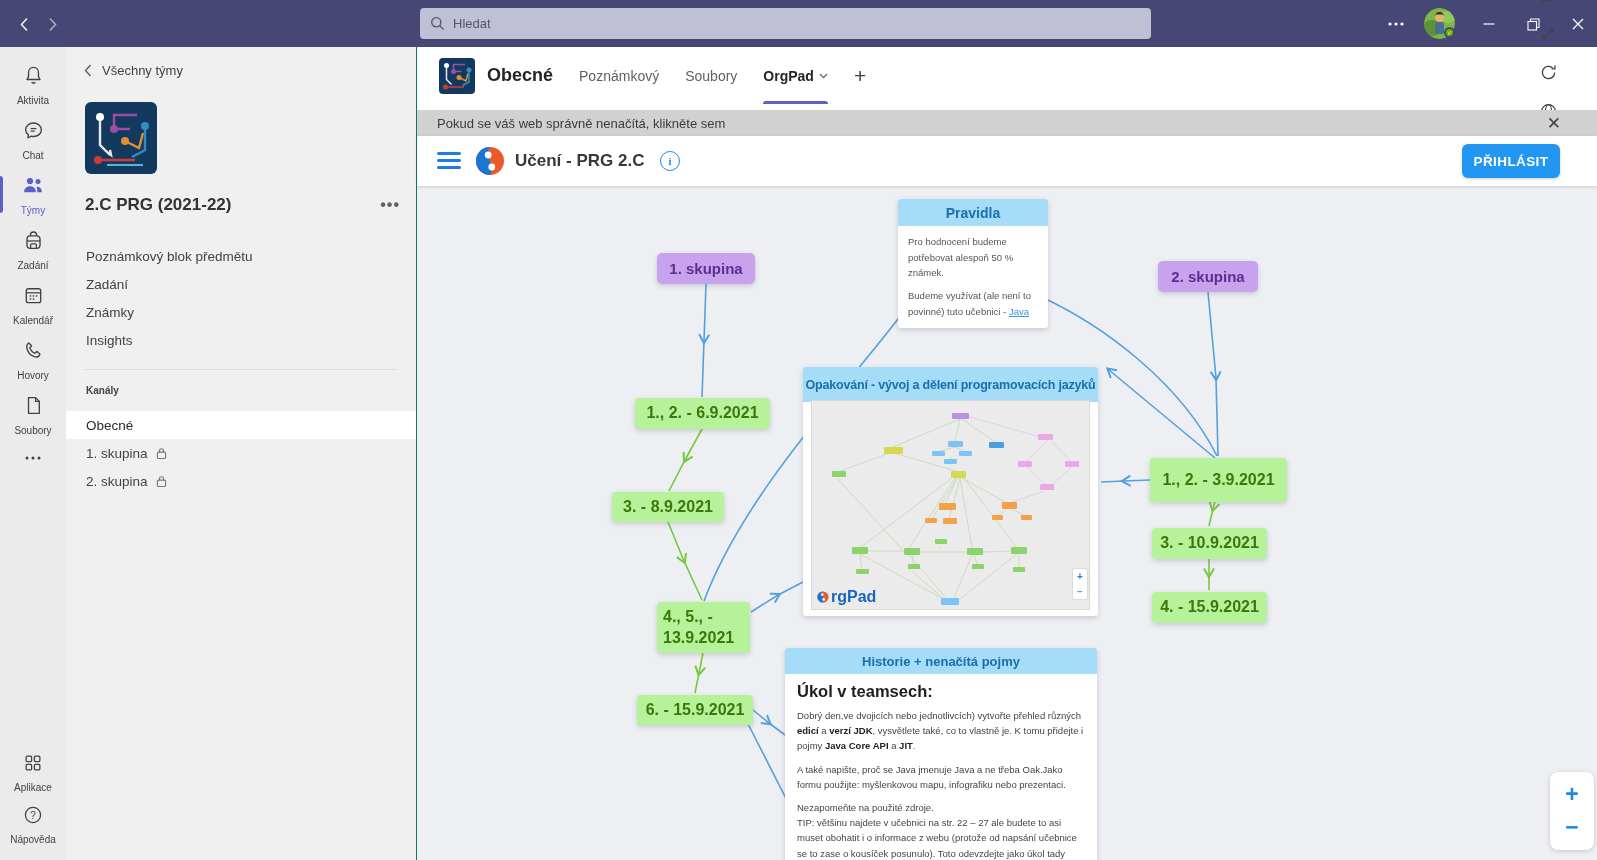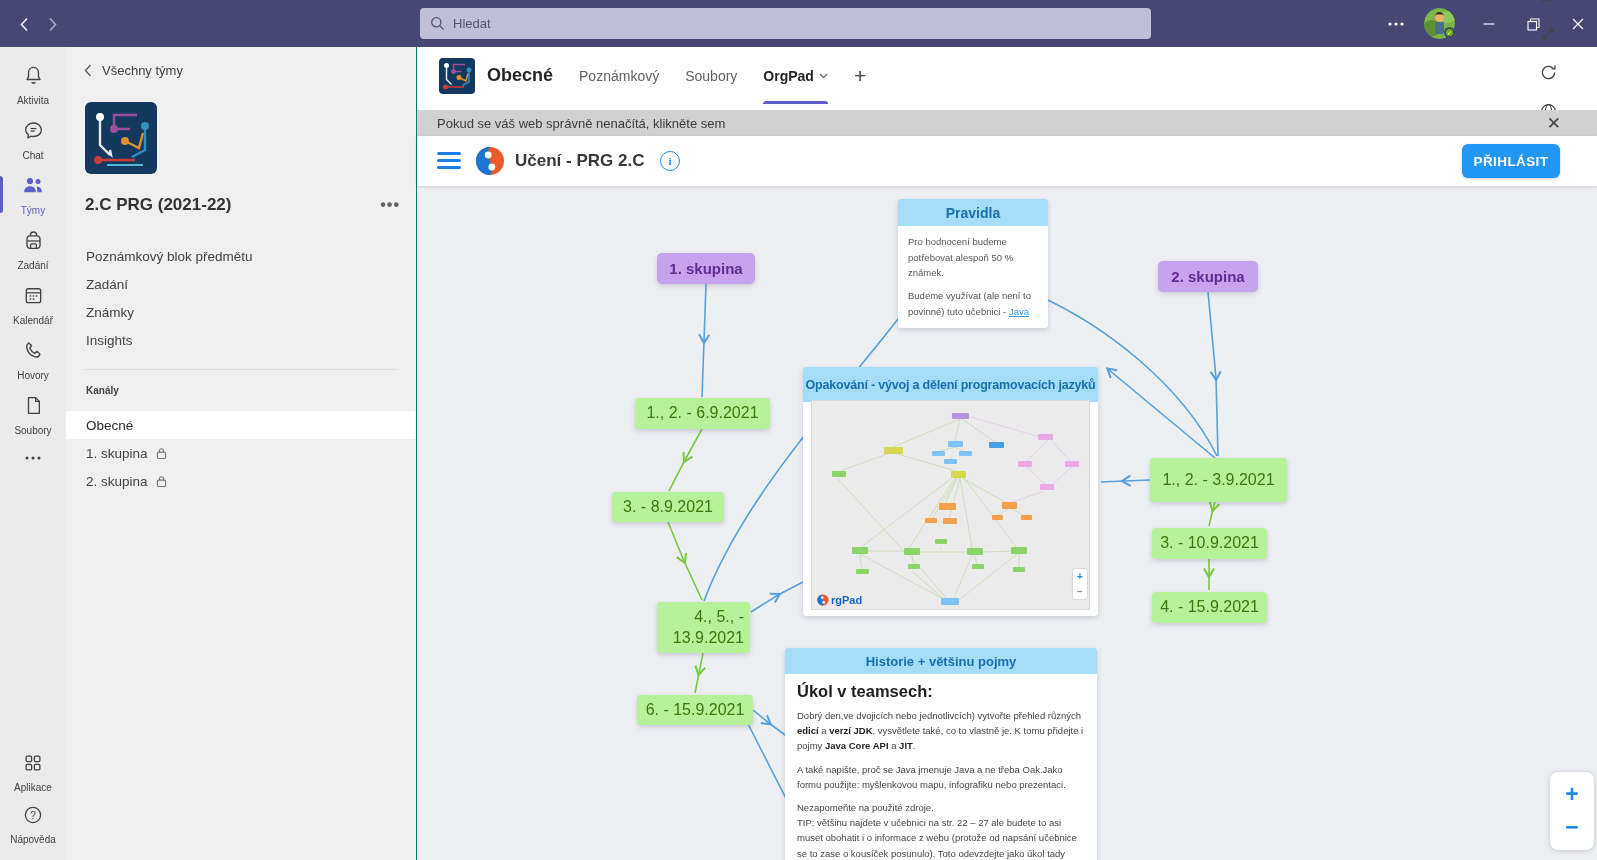--- a/index.html
+++ b/index.html
@@ -78,33 +78,33 @@
   .otitle{position:absolute;left:98px;top:0;height:50px;display:flex;align-items:center;font-size:17px;font-weight:bold;color:#383838;}
   .oinfo{position:absolute;left:243px;top:15px;width:20px;height:20px;border:1.6px solid #1e88e5;border-radius:50%;
          color:#1e88e5;font-size:11px;font-weight:bold;display:flex;align-items:center;justify-content:center;cursor:pointer;font-family:"Liberation Serif",serif;}
   .login{position:absolute;right:37px;top:8px;width:98px;height:34px;background:var(--orgpad-blue);color:#fff;border:none;border-radius:6px;
          font:bold 13.5px "Liberation Sans",sans-serif;letter-spacing:.4px;cursor:pointer;box-shadow:0 1px 3px rgba(0,0,0,.2);}
   .canvas{position:absolute;left:0;top:50px;right:0;bottom:0;overflow:hidden;}
   .edges{position:absolute;left:0;top:0;pointer-events:none;}
 
   .node{position:absolute;border-radius:4px;box-shadow:0 2px 5px rgba(90,90,120,.25);cursor:pointer;}
   .n-purple{background:var(--np-bg);color:var(--np-tx);font-weight:bold;font-size:15px;display:flex;align-items:center;justify-content:center;border-radius:5px;}
-  .n-green{background:var(--ng-bg);color:var(--ng-tx);font-weight:normal;font-size:16px;display:flex;align-items:center;justify-content:center;text-align:right;line-height:1.3;}
+  .n-green{background:var(--ng-bg);color:var(--ng-tx);font-weight:bold;font-size:16px;display:flex;align-items:center;justify-content:center;text-align:left;line-height:1.3;}
   .n-card{background:#fff;border-radius:3px;overflow:hidden;}
   .n-head{background:var(--nb-bg);color:var(--nb-tx);font-weight:bold;text-align:center;display:flex;align-items:center;justify-content:center;}
   .prav-body{padding:8px 10px 9px;font-size:9.5px;color:#555;line-height:1.65;}
   .prav-body p+p{margin-top:7px;}
   .prav-body a{color:#2d9cdb;text-decoration:underline;cursor:pointer;}
   .hist-body{padding:7px 12px 9px;color:#444;}
   .hist-body h2{font-size:16.5px;color:#1e1e1e;margin:1px 0 7px;}
   .hist-body p{font-size:9.5px;line-height:1.6;margin-bottom:8px;}
   .hist-body p:last-child{margin-bottom:0;}
   .hist-body b{color:#222;}
   .mini{position:absolute;left:8px;top:33px;width:279px;height:210px;background:#ebebeb;border:1px solid #d9d9d9;}
-  .mini-wm{position:absolute;left:5px;bottom:3px;display:flex;align-items:center;gap:2px;font-size:11px;font-weight:bold;color:#1766c2;}
+  .mini-wm{position:absolute;left:5px;bottom:3px;display:flex;align-items:center;gap:2px;font-size:16px;font-weight:bold;color:#1766c2;}
   .mini-zoom{position:absolute;right:2px;bottom:10px;width:14px;height:30px;background:#fff;border-radius:2px;box-shadow:0 0 2px rgba(0,0,0,.25);
              display:flex;flex-direction:column;align-items:center;justify-content:space-around;font-size:10px;line-height:1;cursor:pointer;}
   .mini-zoom .mz-p{color:#1e88e5;font-weight:bold;}
   .mini-zoom .mz-m{color:#7d95a8;font-weight:bold;}
   .zoom-panel{position:absolute;left:1133px;top:586px;width:44px;height:78px;background:#fff;border-radius:8px;box-shadow:0 1px 5px rgba(0,0,0,.18);
               display:flex;flex-direction:column;align-items:center;justify-content:space-around;padding:6px 0;}
   .zoom-panel div{color:#1e88e5;font-size:23px;font-weight:bold;cursor:pointer;line-height:1;}
 </style>
 </head>
 <body>
@@ -568,21 +568,21 @@
               <span>rgPad</span>
           </div>
           <div class="mini-zoom">
             <span class="mz-p">+</span>
             <span class="mz-m">−</span>
           </div>
         </div>
       </div>
 
       <div class="node n-card" style="left:368px;top:462px;width:312px">
-        <div class="n-head" style="height:26px;font-size:13px">Historie + většinu pojmy</div>
+        <div class="n-head" style="height:26px;font-size:13px">Historie + nenačítá pojmy</div>
         <div class="hist-body">
           <h2>Úkol v teamsech:</h2>
           <p><span>Dobrý den,ve dvojicích nebo jednotlivcích) vytvořte přehled různých </span><b>edicí</b><span> a </span><b>verzí JDK</b><span>, vysvětlete také, co to vlastně je. K tomu přidejte i pojmy </span><b>Java Core API</b><span> a </span><b>JIT</b><span>.</span></p>
           <p>A také napište, proč se Java jmenuje Java a ne třeba Oak.Jako formu použijte: myšlenkovou mapu, infografiku nebo prezentaci.</p>
           <p style="margin-bottom:0">Nezapomeňte na použité zdroje.</p>
           <p>TIP: většinu najdete v učebnici na str. 22 – 27 ale budete to asi muset obohatit i o informace z webu (protože od napsání učebnice se to zase o kousíček posunulo). Toto odevzdejte jako úkol tady nahoře v záložce zadání. Stačí jednou za skupinu, ale ať jsou všichni tvůrci v dané práci uvedení.</p>
         </div>
       </div>
 
       <div class="zoom-panel">

